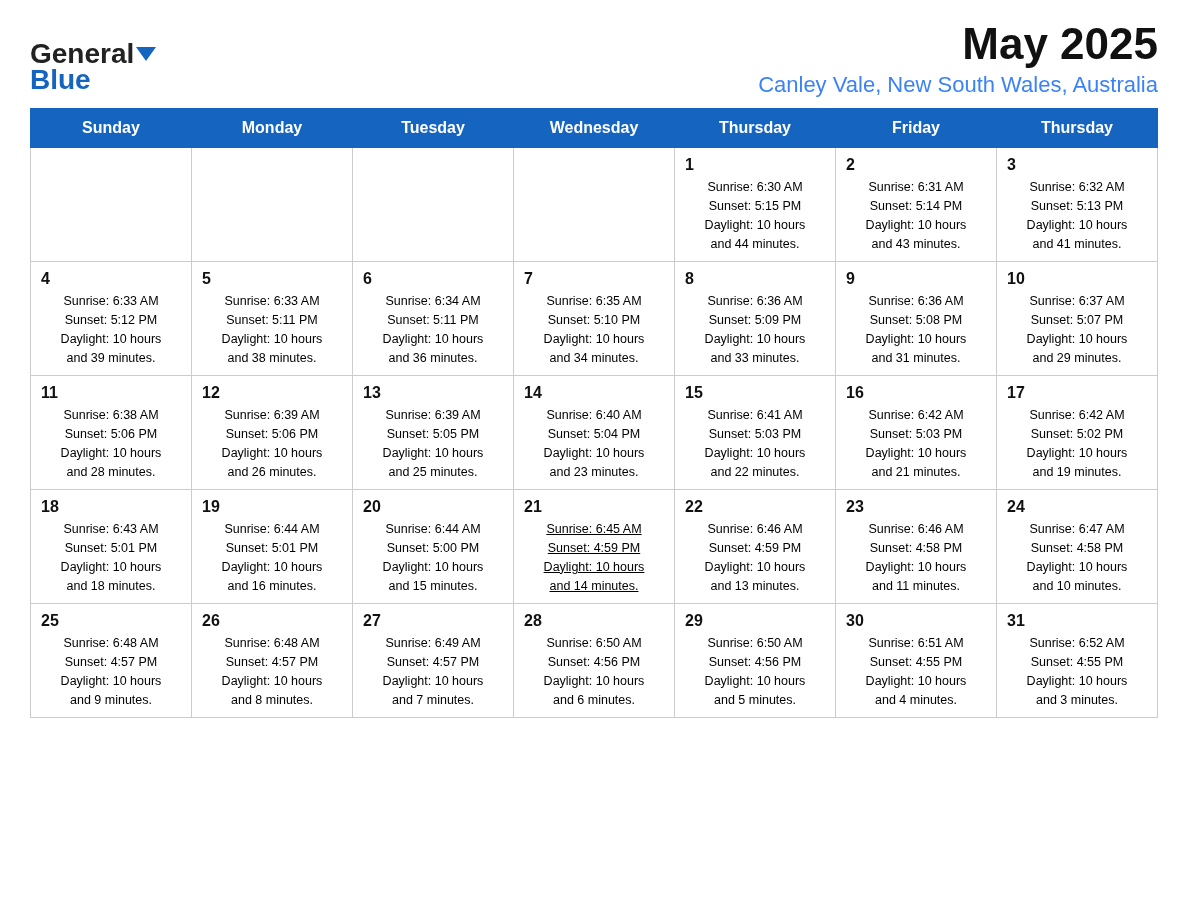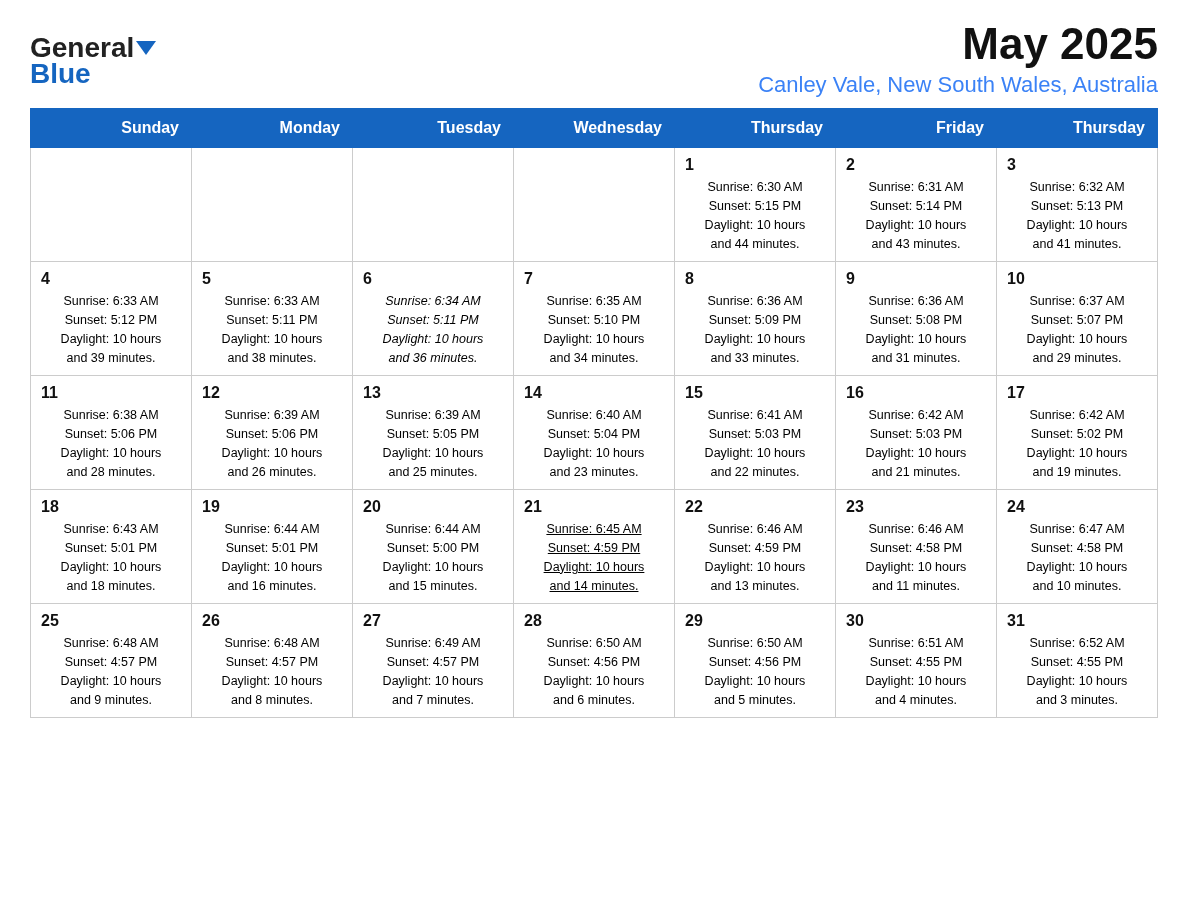--- a/index.html
+++ b/index.html
@@ -13,21 +13,21 @@
     .header-area {
       display: flex;
       justify-content: space-between;
       align-items: flex-start;
       margin-bottom: 8px;
     }
     .logo {
       display: flex;
       flex-direction: column;
       align-items: flex-start;
-      margin-top: 14px;
+      margin-top: 20px;
     }
     .logo-text {
       font-size: 28px;
       font-weight: bold;
       color: #222;
       line-height: 1;
     }
     .logo-text span {
       color: #1565c0;
     }
@@ -67,21 +67,21 @@
       width: 100%;
       border-collapse: collapse;
       margin-top: 10px;
     }
     .calendar th {
       background-color: #1565c0;
       color: #fff;
       font-size: 16px;
       font-weight: bold;
       padding: 10px 12px;
-      text-align: right;
+      text-align: center;
       border: 1px solid #1565c0;
     }
     .calendar td {
       border: 1px solid #ccc;
       vertical-align: top;
       padding: 8px 10px;
       width: calc(100% / 7);
       min-height: 100px;
     }
     .day-number {
@@ -169,21 +169,21 @@
         </td>
         <td>
           <div class="day-number">5</div>
           <div class="day-info" style="white-space: pre-line;">Sunrise: 6:33 AM
 Sunset: 5:11 PM
 Daylight: 10 hours
 and 38 minutes.</div>
         </td>
         <td>
           <div class="day-number">6</div>
-          <div class="day-info" style="white-space: pre-line; font-style: italic;">Sunrise: 6:34 AM
+          <div class="day-info" style="white-space: pre-line;">Sunrise: 6:34 AM
 Sunset: 5:11 PM
 Daylight: 10 hours
 and 36 minutes.</div>
         </td>
         <td>
           <div class="day-number">7</div>
           <div class="day-info" style="white-space: pre-line;">Sunrise: 6:35 AM
 Sunset: 5:10 PM
 Daylight: 10 hours
 and 34 minutes.</div>

